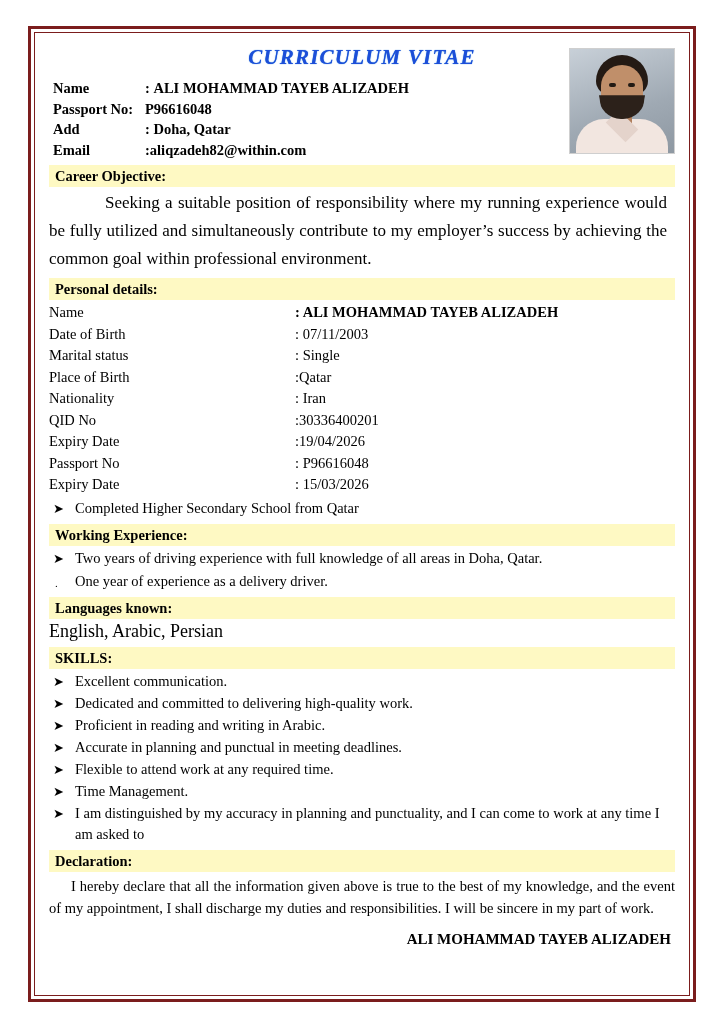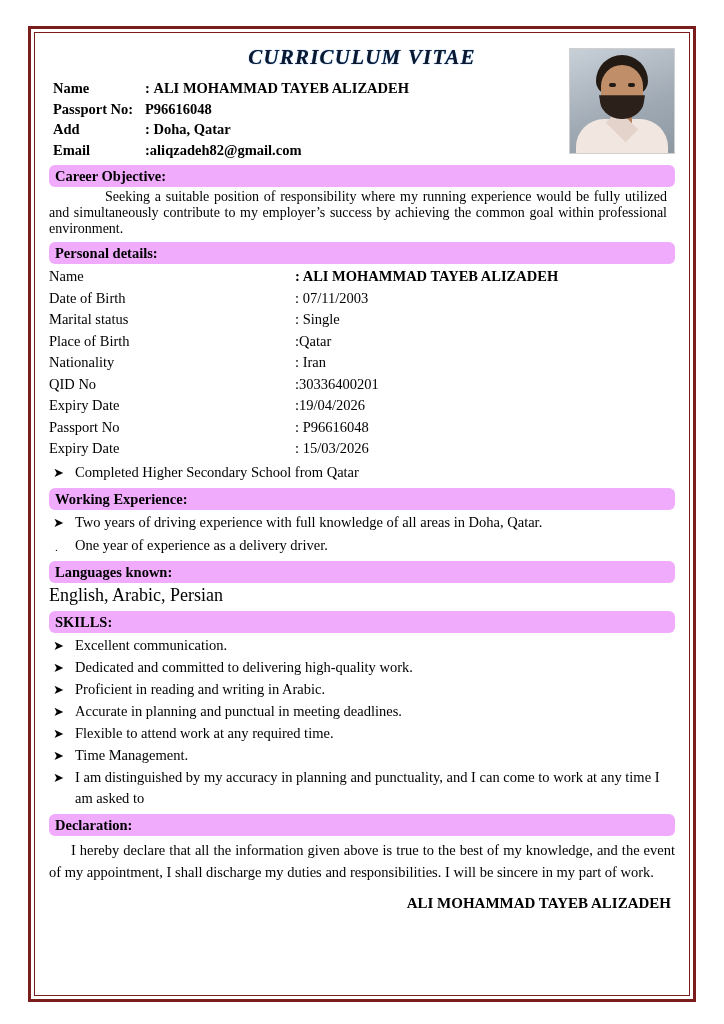--- a/index.html
+++ b/index.html
@@ -38,21 +38,21 @@
     padding: 10px 14px 10px 14px;
     overflow: hidden;
   }
   .title {
     text-align: center;
     font-family: "Liberation Serif", serif;
     font-weight: bold;
     font-style: italic;
     font-size: 21px;
     letter-spacing: 1.2px;
-    color: #0f172a;
+    color: #1d4ed8;
     text-shadow: 0 0 1px #0f6fd6;
     margin: 2px 0 8px 0;
   }
   .header-row {
     display: flex;
     align-items: flex-start;
     justify-content: space-between;
   }
   .contact-block {
     flex: 1 1 auto;
@@ -132,32 +132,31 @@
     border-radius: 28px 28px 0 0;
   }
   .photo .collar {
     position: absolute;
     left: 38px; top: 68px;
     width: 28px; height: 18px;
     background: #e4d3cb;
     transform: rotate(45deg);
   }
   .section-bar {
-    background: #f0abfc;
+    background: #fef9c3;
     font-weight: bold;
     font-size: 14.5px;
     padding: 2px 6px 2px 6px;
     margin-top: 5px;
     margin-bottom: 2px;
     line-height: 18px;
-    border-radius: 6px;
   }
   .para {
-    font-size: 14px;
-    line-height: 16px;
+    font-size: 17px;
+    line-height: 28px;
     text-align: justify;
     margin: 1px 8px 2px 0;
   }
   .para .indent-sp {
     display: inline-block;
     width: 56px;
   }
   .details-table {
     width: 100%;
     border-collapse: collapse;
@@ -248,21 +247,21 @@
           <div class="contact-line">
             <span class="c-label">Passport No:</span>
             <span class="c-value">P96616048</span>
           </div>
           <div class="contact-line">
             <span class="c-label">Add</span>
             <span class="c-value"><span>:</span>&nbsp;<span>Doha, Qatar</span></span>
           </div>
           <div class="contact-line">
             <span class="c-label">Email</span>
-            <span class="c-value">:aliqzadeh82@gmail.com</span>
+            <span class="c-value">:aliqzadeh82@within.com</span>
           </div>
         </div>
         <div class="photo">
           <div class="bg"></div>
           <div class="shirt"></div>
           <div class="neck"></div>
           <div class="collar"></div>
           <div class="hair"></div>
           <div class="face"></div>
           <div class="eye-l"></div>

